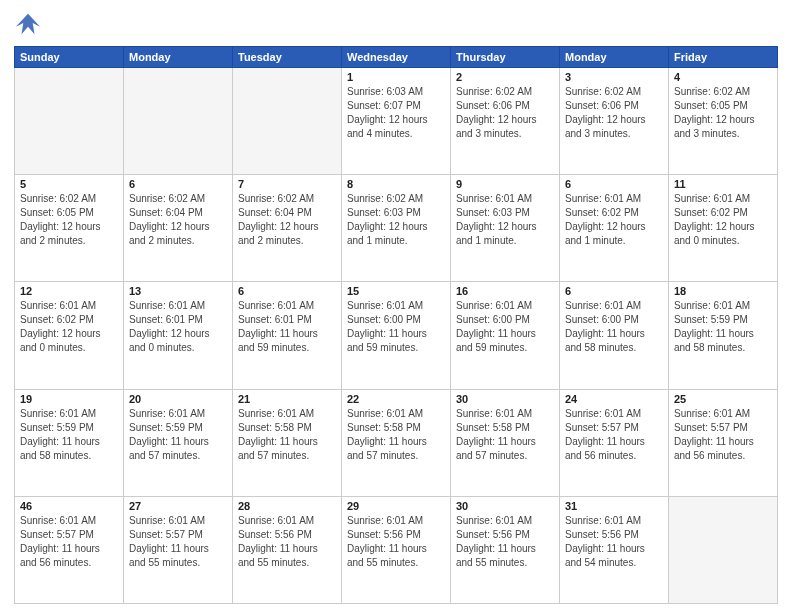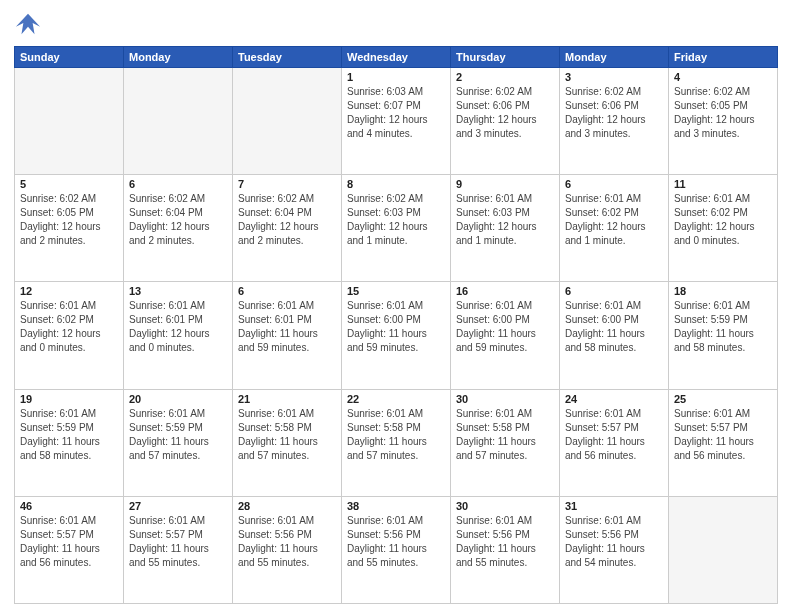--- a/index.html
+++ b/index.html
@@ -247,21 +247,21 @@
           </td>
           <td>
             <span class="day-num">27</span>
             <div class="day-info">Sunrise: 6:01 AM<br>Sunset: 5:57 PM<br>Daylight: 11 hours<br>and 55 minutes.</div>
           </td>
           <td>
             <span class="day-num">28</span>
             <div class="day-info">Sunrise: 6:01 AM<br>Sunset: 5:56 PM<br>Daylight: 11 hours<br>and 55 minutes.</div>
           </td>
           <td>
-            <span class="day-num">38</span>
+            <span class="day-num">29</span>
             <div class="day-info">Sunrise: 6:01 AM<br>Sunset: 5:56 PM<br>Daylight: 11 hours<br>and 55 minutes.</div>
           </td>
           <td>
             <span class="day-num">30</span>
             <div class="day-info">Sunrise: 6:01 AM<br>Sunset: 5:56 PM<br>Daylight: 11 hours<br>and 55 minutes.</div>
           </td>
           <td>
             <span class="day-num">31</span>
             <div class="day-info">Sunrise: 6:01 AM<br>Sunset: 5:56 PM<br>Daylight: 11 hours<br>and 54 minutes.</div>
           </td>

